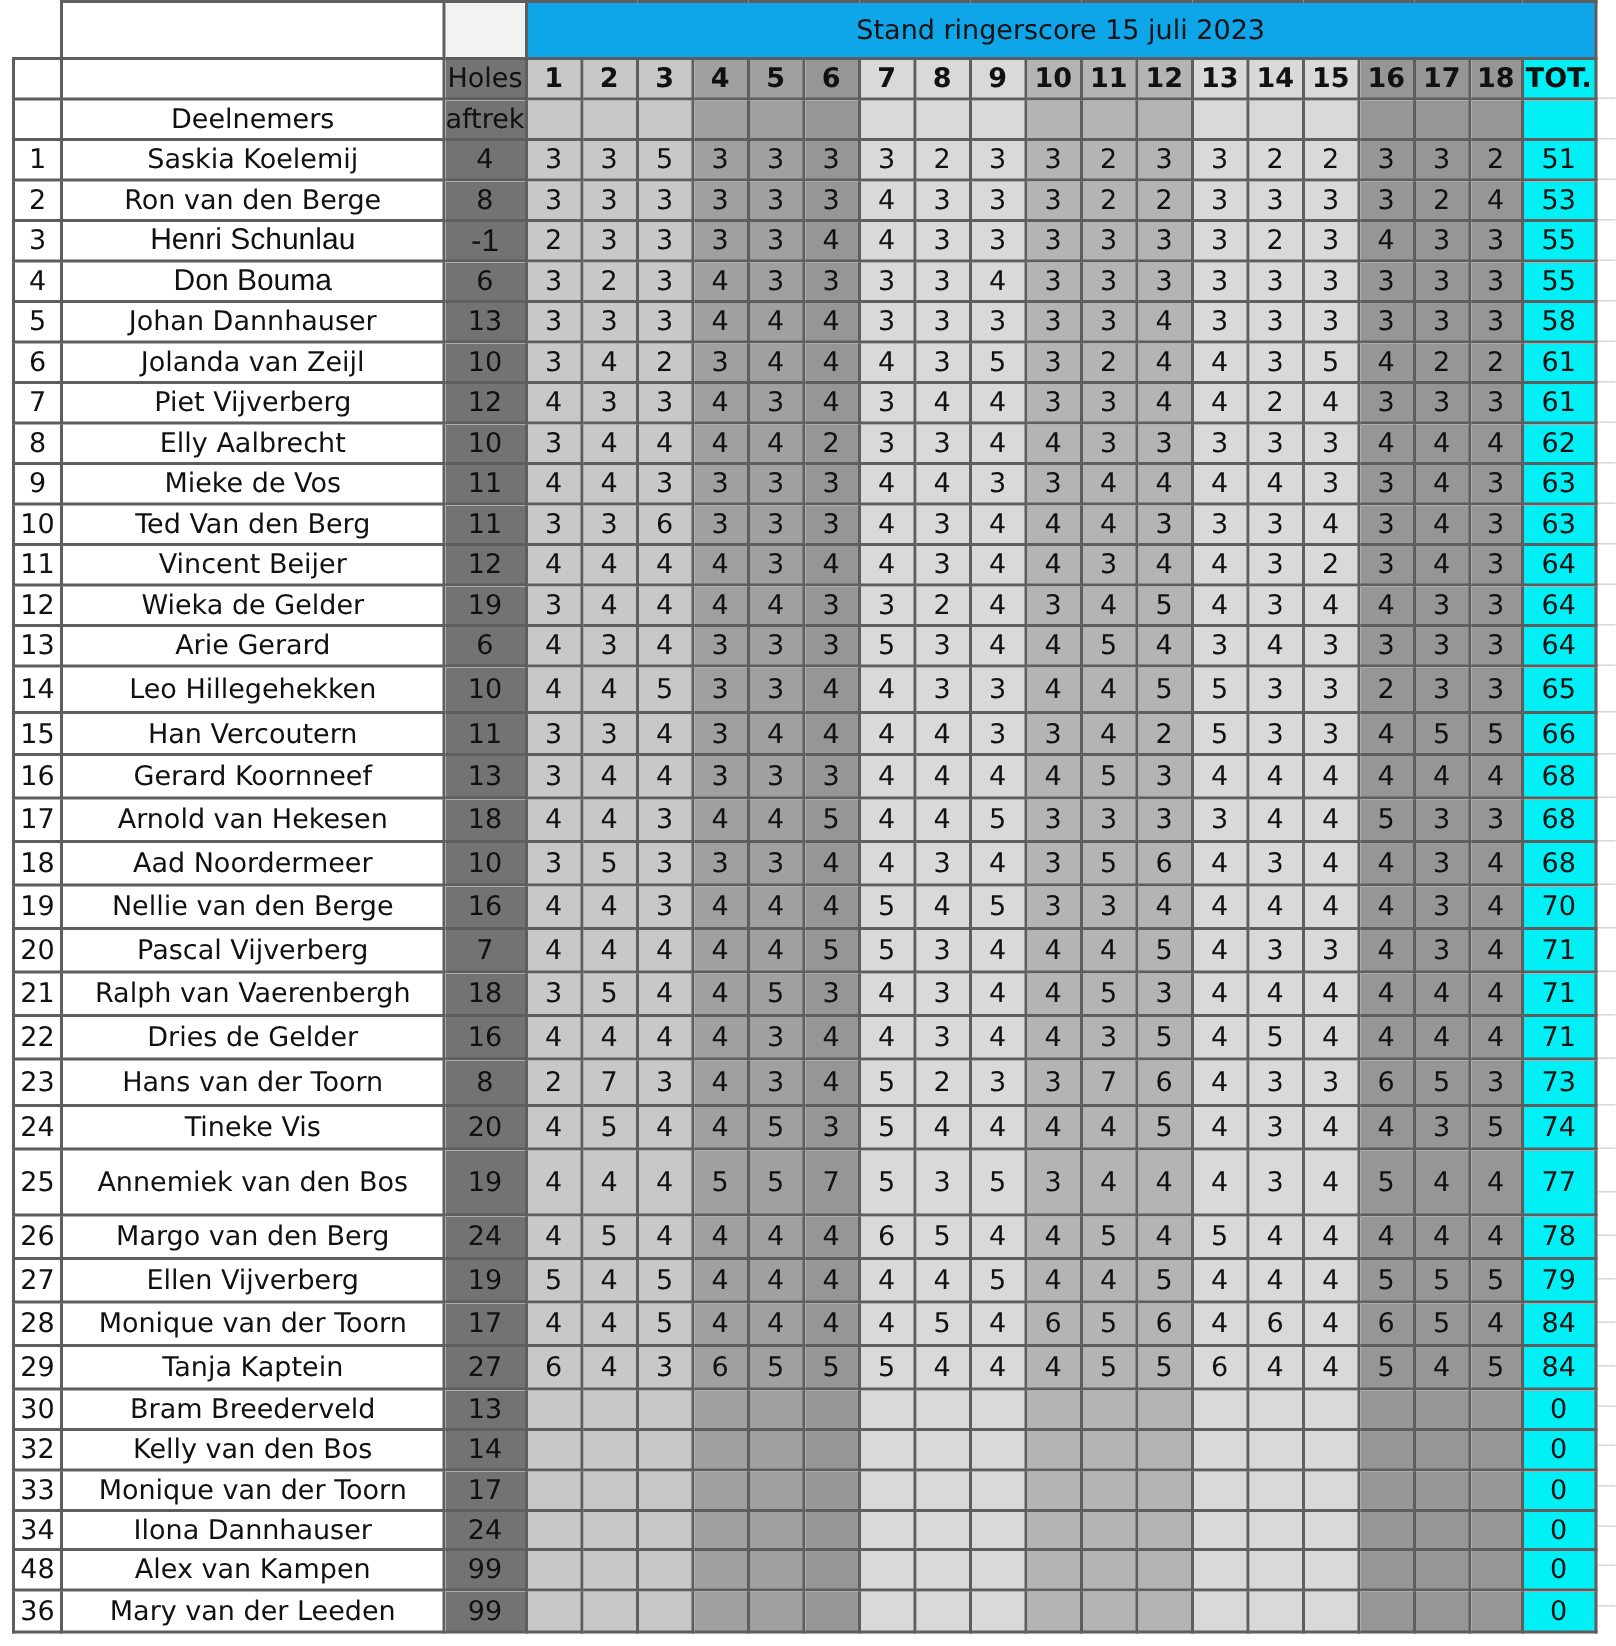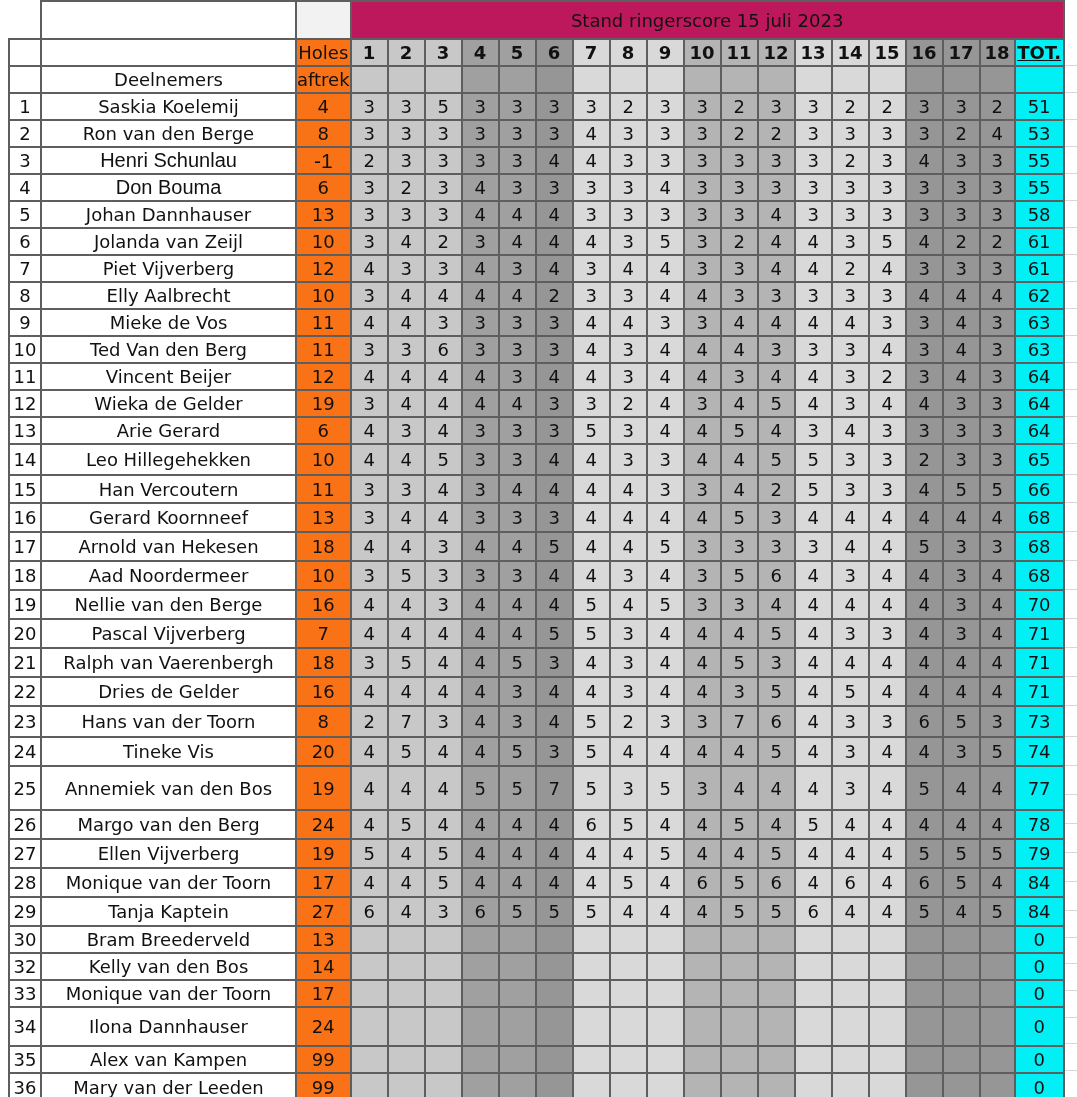--- a/index.html
+++ b/index.html
@@ -6,31 +6,31 @@
   body { width: 1077px; height: 1097px; overflow: hidden; position: relative;
          font-family: "Liberation Sans", sans-serif; color: #111; }
   .sheet-bg { position: absolute; left: 0; top: 0; width: 1077px; height: 1097px; }
   .gridline { position: absolute; left: 1056px; right: 0; height: 1px; background: #d8d8d8; }
   table.score { position: absolute; left: 8px; top: 0; border-collapse: collapse; table-layout: fixed; }
   table.score td { border: 2px solid #5e5e5e; padding: 0; text-align: center; vertical-align: middle;
                    font-family: "DejaVu Sans", sans-serif; font-size: 18px; overflow: hidden; white-space: nowrap; }
   td.rownum { text-align: right; padding-right: 2px; font-size: 19px; background: #fff; }
   td.name { text-align: left; padding-left: 3px; font-size: 18px; background: #fff; }
   td.name.big { font-family: "Liberation Sans", sans-serif; font-size: 20px; }
-  td.hcp { background: #f97316; font-size: 19px; margin-left: 42px; }
+  td.hcp { background: #737373; font-size: 19px; margin-left: 42px; }
   td.hcp.big { font-family: "Liberation Sans", sans-serif; font-size: 21px; }
   td.c-light { background: #d9d9d9; }
   td.c-mid { background: #c8c8c8; }
   td.c-b { background: #b4b4b4; }
   td.c-dark { background: #a0a0a0; }
   td.c-d2 { background: #969696; }
   td.tot { background: #00f0f6; border-color: #2a8f95; font-size: 18px; }
   td.hdr-hole { font-weight: bold; font-family: "DejaVu Sans", sans-serif; font-size: 18px; }
-  td.hdr-tot { font-weight: bold; font-size: 16px; font-family: "DejaVu Sans", sans-serif; text-decoration: underline; }
-  td.title { font-size: 24px; font-family: "DejaVu Sans", sans-serif; background: #be185d; border-top: none; border-right: 2px solid #5e5e5e; }
+  td.hdr-tot { font-weight: bold; font-size: 16px; font-family: "DejaVu Sans", sans-serif; }
+  td.title { font-size: 24px; font-family: "DejaVu Sans", sans-serif; background: #0ea5e9; border-top: none; border-right: 2px solid #5e5e5e; }
   td.top-blank { background: #fff; border: 2px solid #3b7d4c; }
   td.top-gray { background: #f2f2f2; border-top: none; }
   td.small { font-size: 11px; font-family: "DejaVu Sans", sans-serif; }
   td.header-deel { font-size: 17px; }
 </style>
 </head>
 <body>
 
 <div class="sheet-bg">
     <div class="gridline" style="top: 65px;"></div>
@@ -913,21 +913,21 @@
         <td class="c-b"></td>
         <td class="c-b"></td>
         <td class="c-light"></td>
         <td class="c-light"></td>
         <td class="c-light"></td>
         <td class="c-d2"></td>
         <td class="c-d2"></td>
         <td class="c-d2"></td>
         <td class="tot">0</td>
       </tr>
-      <tr style="height: 39px;">
+      <tr style="height: 26px;">
         <td class="rownum">34</td>
         <td class="name">Ilona Dannhauser</td>
         <td class="hcp">24</td>
         <td class="c-mid"></td>
         <td class="c-mid"></td>
         <td class="c-mid"></td>
         <td class="c-dark"></td>
         <td class="c-dark"></td>
         <td class="c-d2"></td>
         <td class="c-light"></td>
@@ -938,21 +938,21 @@
         <td class="c-b"></td>
         <td class="c-light"></td>
         <td class="c-light"></td>
         <td class="c-light"></td>
         <td class="c-d2"></td>
         <td class="c-d2"></td>
         <td class="c-d2"></td>
         <td class="tot">0</td>
       </tr>
       <tr style="height: 27px;">
-        <td class="rownum">35</td>
+        <td class="rownum">48</td>
         <td class="name">Alex van Kampen</td>
         <td class="hcp">99</td>
         <td class="c-mid"></td>
         <td class="c-mid"></td>
         <td class="c-mid"></td>
         <td class="c-dark"></td>
         <td class="c-dark"></td>
         <td class="c-d2"></td>
         <td class="c-light"></td>
         <td class="c-light"></td>

